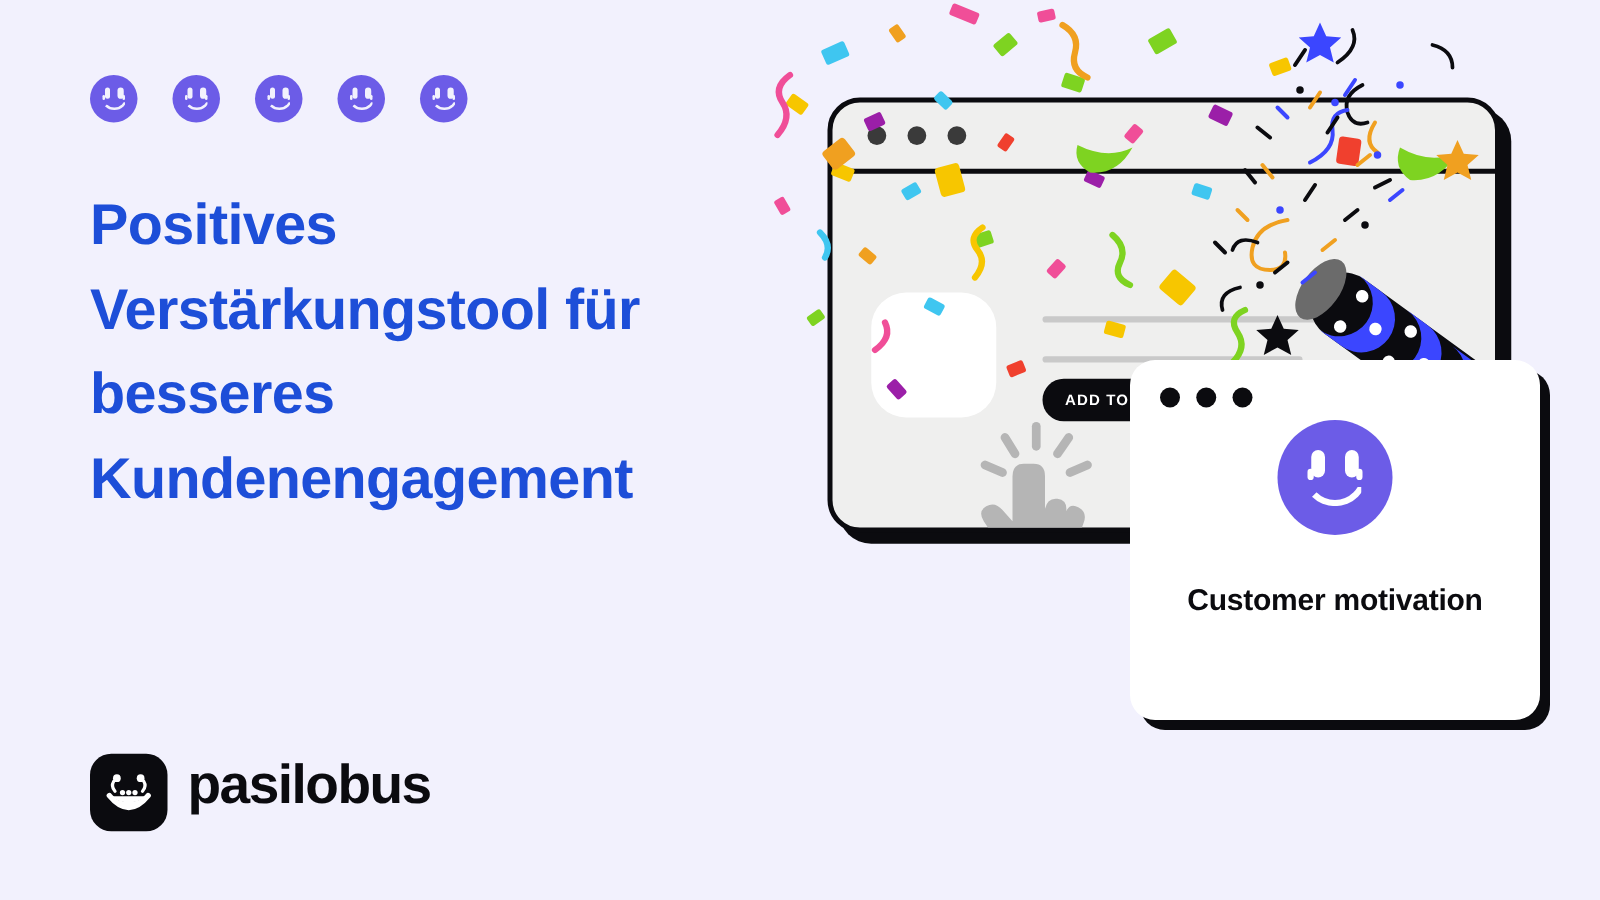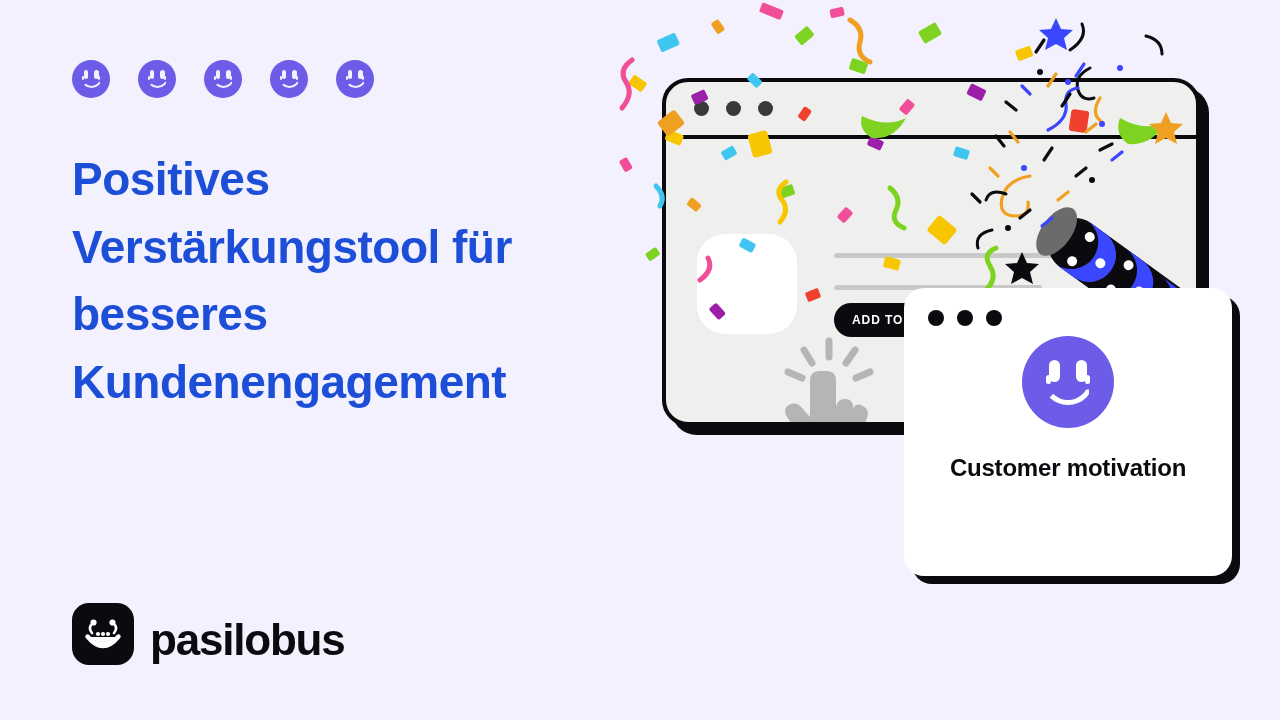--- a/index.html
+++ b/index.html
@@ -90,21 +90,21 @@
     color: #1d4ed8;
     max-width: 520px;
   }
 
   
   .logo-row {
     position: absolute;
     left: 72px;
     top: 603px;
     display: flex;
-    align-items: flex-end;
+    align-items: flex-start;
     gap: 16px;
   }
   .logo-mark {
     width: 62px;
     height: 62px;
     border-radius: 17px;
     background: #0b0b0f;
     position: relative;
     flex: 0 0 auto;
   }
@@ -266,21 +266,21 @@
     width: 5px;
     height: 9px;
     background: #ffffff;
     border-radius: 3px;
     top: -7px;
   }
   .big-smiley .mouth:before { left: -1px; }
   .big-smiley .mouth:after { right: -1px; }
 
   .moti-title {
-    margin-top: 21px;
+    margin-top: 34px;
     text-align: center;
     font-size: 24px;
     font-weight: 700;
     line-height: 1.55;
     color: #0b0b0f;
     padding: 0 40px;
     letter-spacing: -0.2px;
   }
 </style>
 </head>

